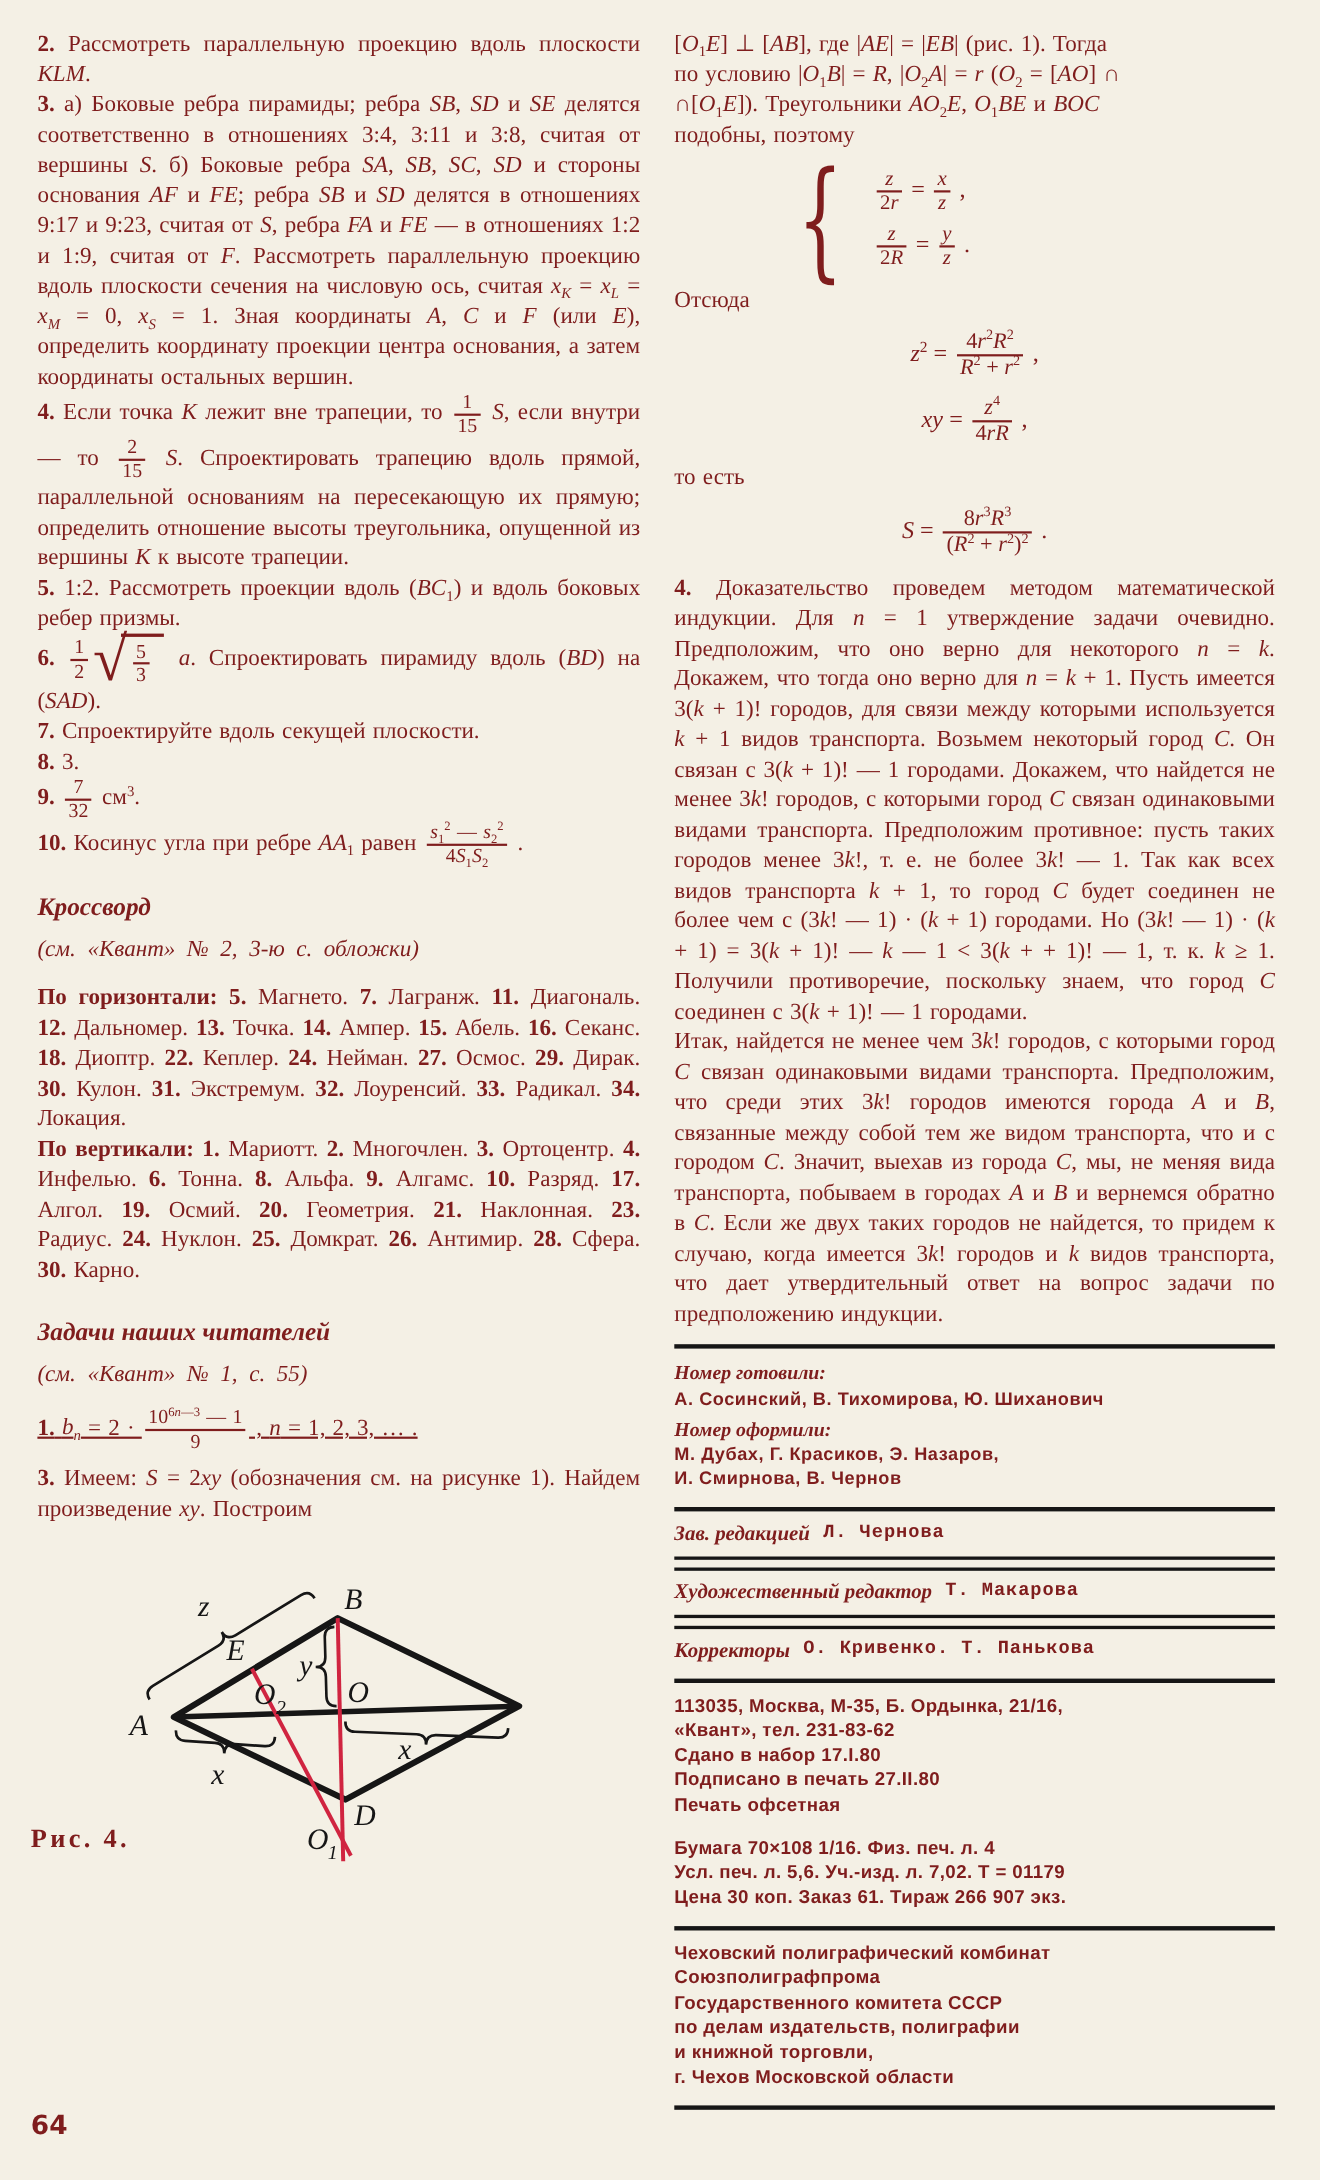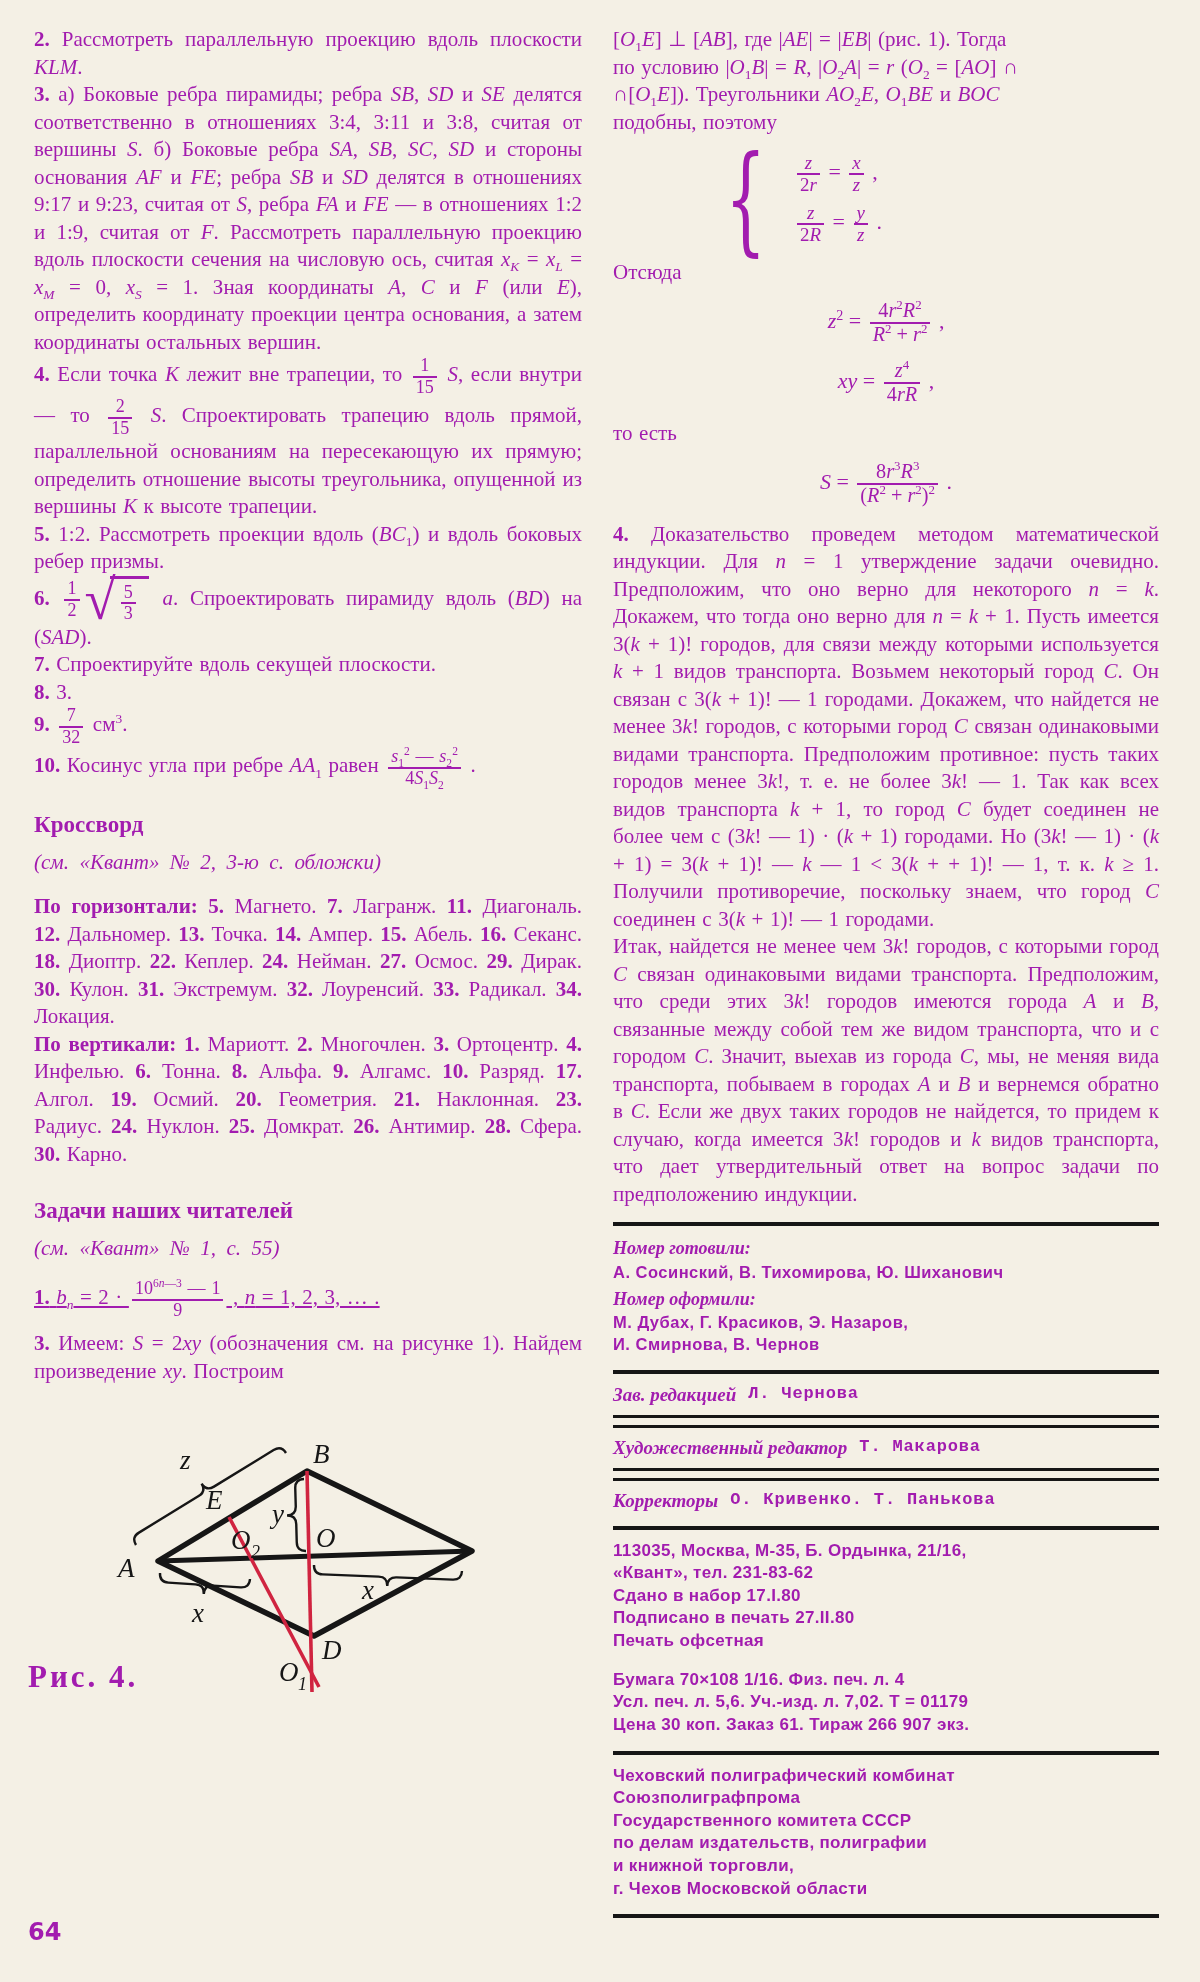--- a/index.html
+++ b/index.html
@@ -1,33 +1,33 @@
 <!DOCTYPE html>
 <html><head>
 <meta charset="utf-8">
 <style>
   html,body{margin:0;padding:0;}
-  .page{position:relative;width:1200px;height:1982px;background:#f4f0e5;color:#a21caf;
+  .page{position:relative;width:1200px;height:1982px;background:#f4f0e5;color:#7f1d1d;
         font-family:"Liberation Serif",serif;overflow:hidden;}
   .col{position:absolute;top:26px;}
   .col-left{left:34px;width:548px;}
   .col-right{left:613px;width:546px;}
   .body-text{font-size:21px;line-height:1.31;text-align:justify;margin:0;word-spacing:0.06em;}
   .prewrap{white-space:pre-wrap;font-family:Liberation Serif, serif;}
   .it{font-style:italic;}
   .bd{font-weight:bold;}
   sub,sup{font-size:0.64em;line-height:0;}
   .frac{display:inline-flex;flex-direction:column;text-align:center;vertical-align:middle;
         font-size:0.86em;line-height:1.08;margin:0 3px;}
   .frac>.fn{border-bottom:2px solid currentColor;padding:0 3px;}
   .frac>.fd{padding:0 3px;text-align:center;}
   .sqrt{display:inline-flex;align-items:center;vertical-align:middle;margin:0 2px;}
   .sqrt>.rad{font-size:2.7em;line-height:0.8;margin-right:-6px;font-weight:400;}
   .sqrt>.sqb{border-top:3px solid currentColor;padding:4px 10px 0 8px;}
-  .heading{font-size:23px;font-weight:bold;margin:24px 0 12px;}
+  .heading{font-size:23px;font-weight:bold;margin:24px 0 12px;font-style:italic;}
   .heading-sm{margin-top:30px;}
   .ref{font-style:italic;font-size:21px;margin:0 0 18px;word-spacing:0.25em;}
   .display-formula{font-size:22px;text-align:center;margin:14px 0;}
   .display-formula .frac{font-size:0.92em;}
   .eq-system{display:flex;align-items:center;margin:10px 0 6px 112px;}
   .big-brace{font-size:118px;line-height:0.8;transform:scaleX(0.55);transform-origin:left center;
              font-family:"DejaVu Serif",serif;margin-right:-6px;}
   .eq-row{font-size:22px;margin:7px 0;}
   .rule-thick{height:4px;background:#161616;margin:14px 0 10px;}
   .rule-double{height:7px;border-top:3px solid #161616;border-bottom:3px solid #161616;margin:9px 0;}
@@ -35,21 +35,21 @@
   .credit-name{font-family:"Liberation Sans",sans-serif;font-weight:bold;font-size:16.5px;
                line-height:1.35;letter-spacing:0.03em;}
   .staff-row{display:flex;align-items:flex-start;gap:12px;margin:6px 0;}
   .staff-label{font-style:italic;font-weight:bold;font-size:19px;}
   .staff-name{font-family:Liberation Mono, monospace;font-weight:bold;font-size:17px;letter-spacing:0.05em;}
   .small-bold div{font-family:"Liberation Sans",sans-serif;font-weight:bold;font-size:17px;
                   line-height:1.33;letter-spacing:0.02em;}
   .blockgap{margin-top:16px;}
   .figure{position:relative;height:308px;margin-top:34px;}
   .figure svg{position:absolute;left:46px;top:0;}
-  .fig-caption{position:absolute;left:-6px;top:240px;font-weight:bold;font-size:31px;letter-spacing:3px;}
+  .fig-caption{position:absolute;left:-6px;top:240px;font-weight:bold;font-size:24px;letter-spacing:3px;}
   .fig-label{font-style:italic;font-size:27px;font-family:"Liberation Serif",serif;fill:#161616;}
   .fig-label-sub{font-style:italic;font-size:18px;font-family:"Liberation Serif",serif;fill:#161616;}
   .page-number{position:absolute;left:28px;top:1918px;font-family:"DejaVu Sans",sans-serif;
                font-weight:bold;font-size:24px;}
 </style>
 </head>
 <body>
 
 <div class="page">
 

